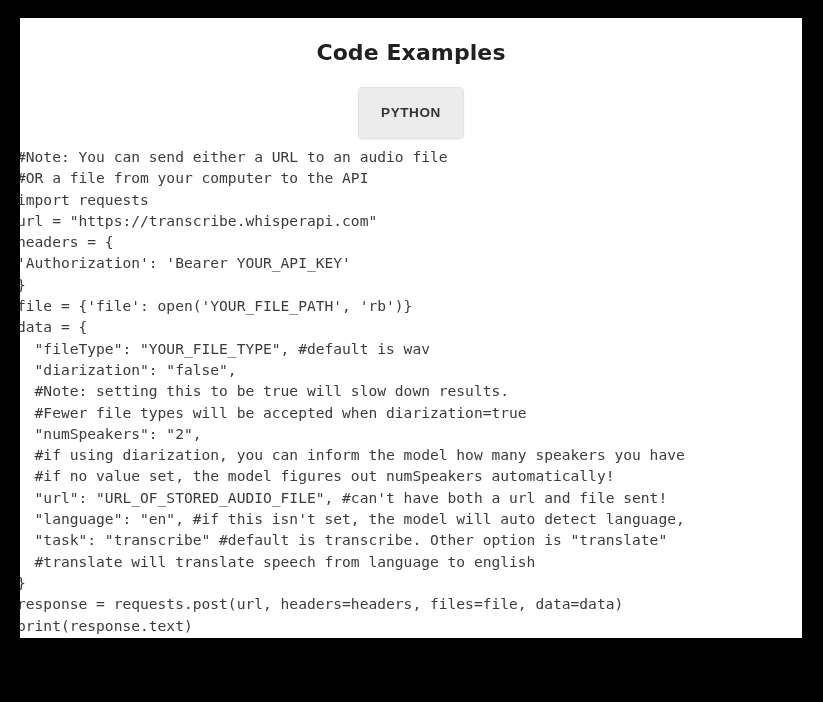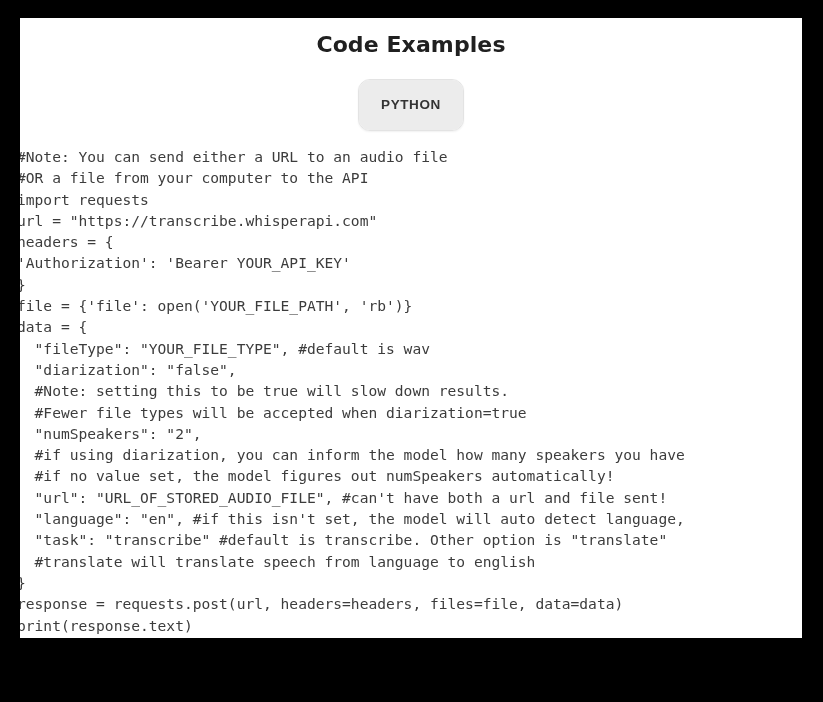--- a/index.html
+++ b/index.html
@@ -27,39 +27,39 @@
     left: 20px;
     top: 18px;
     width: 782px;
     height: 620px;
     background: #ffffff;
     overflow: hidden;
   }
 
   #page-title {
     margin: 0;
-    padding-top: 14px;
+    padding-top: 22px;
     text-align: center;
     font-family: "DejaVu Sans", sans-serif;
     font-size: 22px;
     font-weight: bold;
     color: #202020;
     letter-spacing: 0.1px;
   }
 
   #tabs-wrap {
     display: flex;
     justify-content: center;
     margin-top: 22px;
   }
 
   #tab-group {
     display: flex;
     border: 1px solid #e3e3e3;
-    border-radius: 12px;
+    border-radius: 4px;
     overflow: hidden;
     background: #ffffff;
     box-shadow: 0 1px 2px rgba(0,0,0,0.06);
   }
 
   .tab {
     padding: 15px 22px;
     font-family: "Liberation Sans", sans-serif;
     font-size: 13.5px;
     font-weight: bold;

